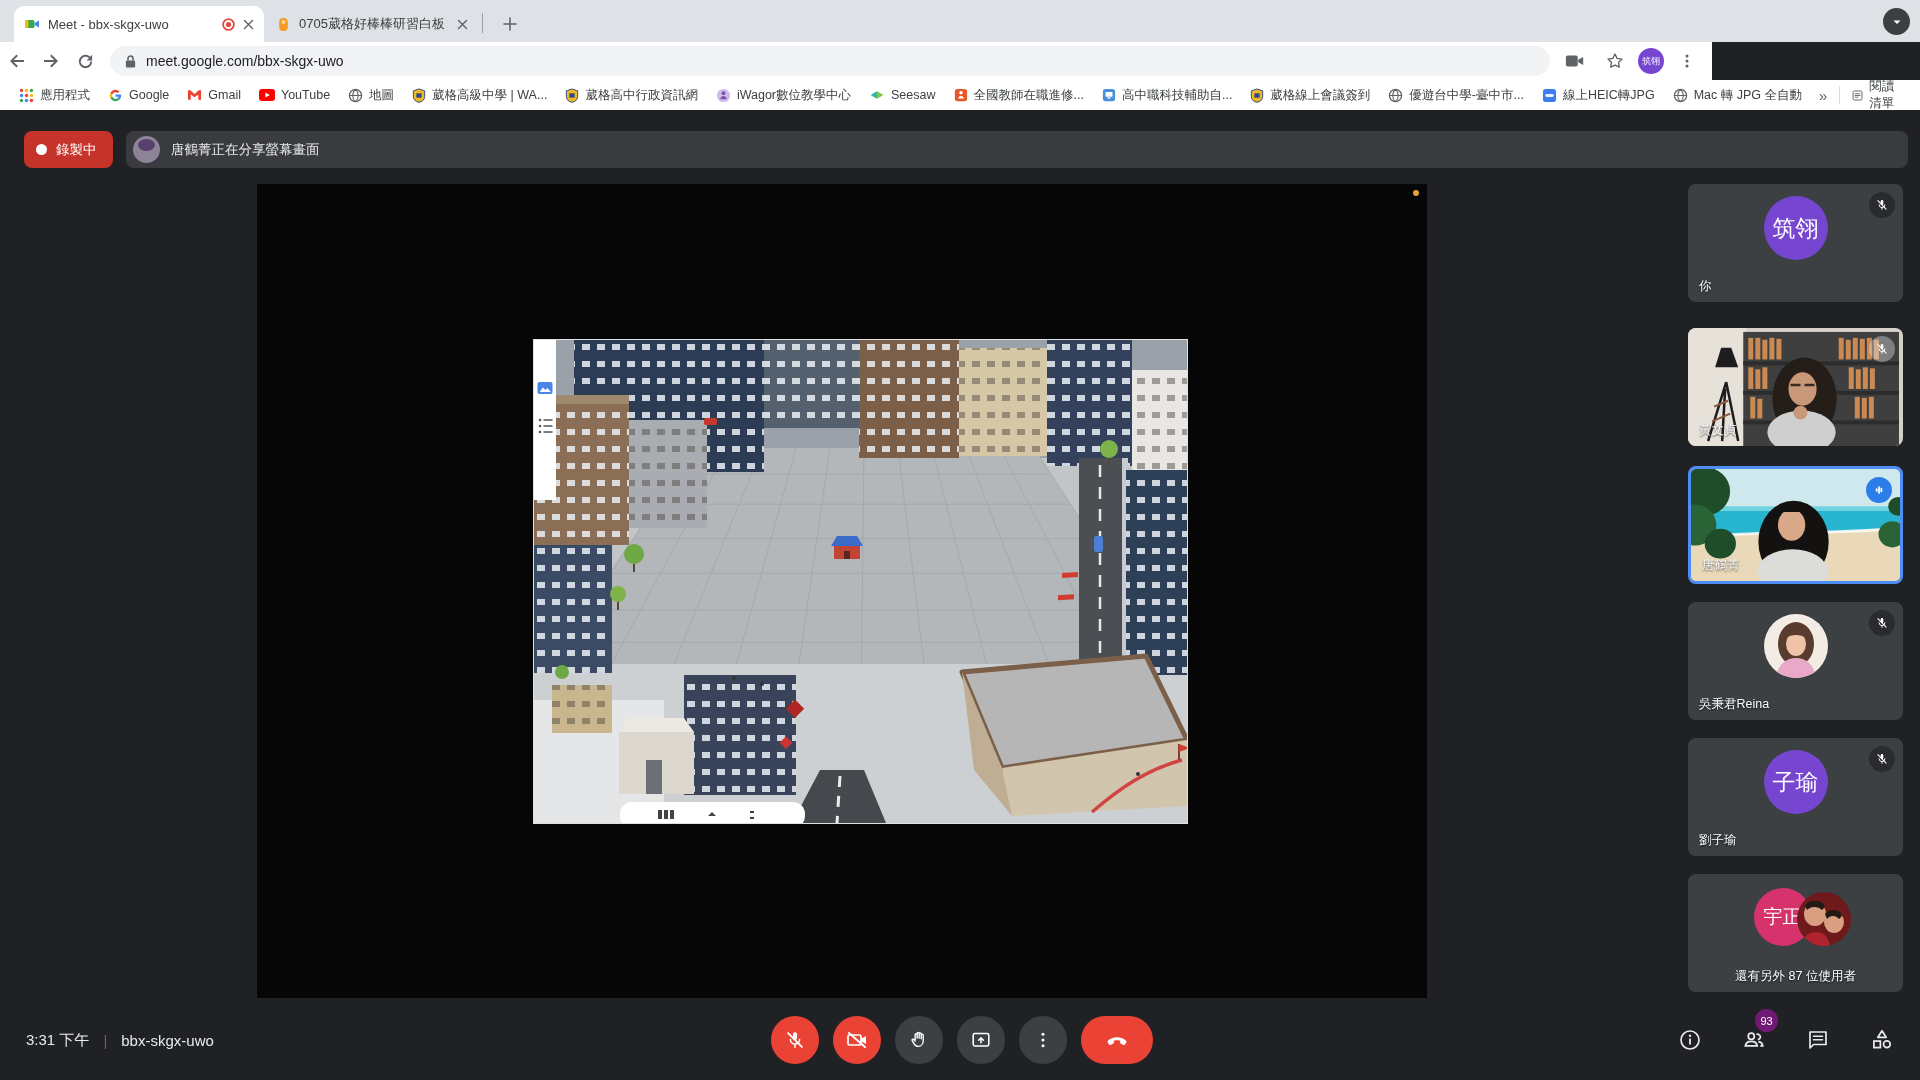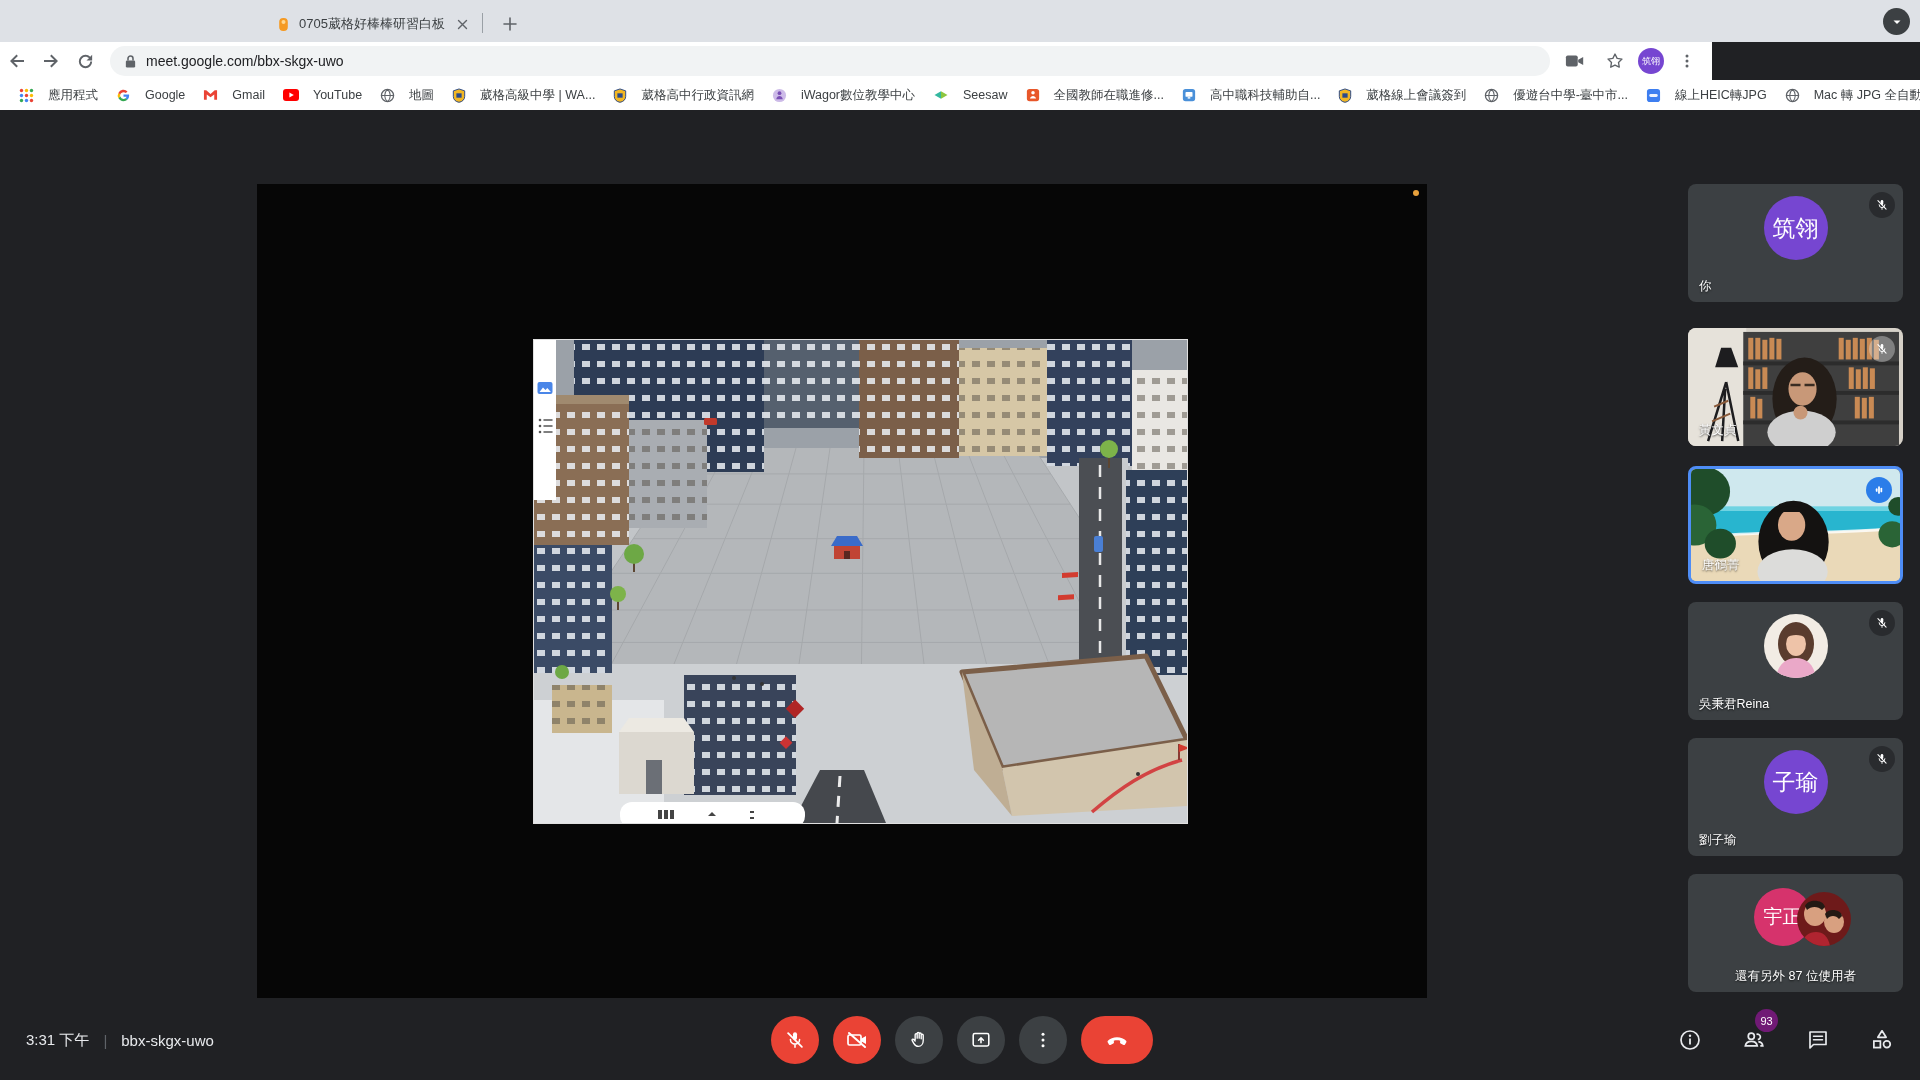--- a/index.html
+++ b/index.html
@@ -26,21 +26,21 @@
   .urlbar{flex:1;height:30px;margin:0 8px;background:#f1f3f4;border-radius:15px;
           display:flex;align-items:center;padding:0 14px;gap:9px;}
   .urltext{font-size:14px;color:#202124;}
   .tb-right{display:flex;align-items:center;gap:6px;padding-right:8px;}
   .mini-avatar{width:26px;height:26px;border-radius:50%;background:#7646d1;color:#fff;
                font-size:9px;display:flex;align-items:center;justify-content:center;}
 
   
   .bookmarks{position:absolute;left:0;top:80px;width:1920px;height:30px;background:#fff;
              display:flex;align-items:center;padding-left:10px;box-sizing:border-box;}
-  .bm{display:flex;align-items:center;gap:14px;font-size:12.5px;color:#3c4043;
+  .bm{display:flex;align-items:center;gap:6px;font-size:12.5px;color:#3c4043;
       padding:0 9px;white-space:nowrap;}
   .bm-spacer{flex:1;}
   .bm-overflow{font-size:15px;color:#5f6368;padding:0 8px;}
   .bm-div{width:1px;height:18px;background:#dadce0;margin:0 4px;}
   .reading{display:flex;align-items:center;gap:6px;font-size:12.5px;color:#3c4043;padding:0 14px 0 8px;}
 
   
   .meet{position:absolute;left:0;top:110px;width:1920px;height:970px;background:#202124;}
   .banner-row{position:absolute;left:0;top:21px;width:1920px;height:37px;}
   .rec-pill{position:absolute;left:24px;top:0;height:37px;padding:0 16px 0 12px;border-radius:8px;
@@ -88,20 +88,35 @@
   .fr-btn{width:40px;height:40px;display:flex;align-items:center;justify-content:center;position:relative;}
   .count-badge{position:absolute;top:-11px;right:-4px;width:23px;height:23px;border-radius:50%;
                background:#701a75;color:#fff;font-size:11px;display:flex;align-items:center;justify-content:center;}
 </style>
 </head>
 <body>
 
 <div id="app">
 
   <div class="tabstrip">
+    <div class="tab active">
+      <svg width="16" height="16" viewBox="0 0 16 16">
+        <rect x="1" y="4" width="9.5" height="8" rx="1.5" fill="#34a853"></rect>
+        <rect x="1" y="4" width="3.4" height="8" rx="1.2" fill="#fbbc05"></rect>
+        <path d="M10.5 7.2 15 4.6v6.8l-4.5-2.6z" fill="#4285f4"></path>
+      </svg>
+      <span class="title">Meet - bbx-skgx-uwo</span>
+      <svg width="13" height="13" viewBox="0 0 13 13">
+        <circle cx="6.5" cy="6.5" r="5.4" fill="none" stroke="#e04a3f" stroke-width="1.8"></circle>
+        <circle cx="6.5" cy="6.5" r="2.6" fill="#e04a3f"></circle>
+      </svg>
+      <svg width="11" height="11" viewBox="0 0 11 11">
+        <path d="M1.5 1.5l8 8M9.5 1.5l-8 8" stroke="#5f6368" stroke-width="1.4" stroke-linecap="round"></path>
+      </svg>
+    </div>
     <div class="tab inactive">
       <svg width="15" height="15" viewBox="0 0 15 15">
         <rect x="3.2" y="1" width="8.6" height="13" rx="4" fill="#f59a23"></rect>
         <circle cx="7.5" cy="5" r="2" fill="#ffd78f"></circle>
       </svg>
       <span class="title">0705葳格好棒棒研習白板 - Goo</span>
       <svg width="11" height="11" viewBox="0 0 11 11">
         <path d="M1.5 1.5l8 8M9.5 1.5l-8 8" stroke="#5f6368" stroke-width="1.4" stroke-linecap="round"></path>
       </svg>
     </div>
@@ -288,20 +303,30 @@
       <svg width="15" height="15" viewBox="0 0 16 16">
         <rect x="1.5" y="1.5" width="13" height="13" rx="2" fill="none" stroke="#5f6368" stroke-width="1.4"></rect>
         <path d="M4.5 5.5h7M4.5 8h7M4.5 10.5h4" stroke="#5f6368" stroke-width="1.3" stroke-linecap="round"></path>
       </svg>
         <span>閱讀清單</span>
       </span>
   </div>
 
   <div class="meet">
 
+    <div class="banner-row">
+      <div class="rec-pill">
+        <span class="rec-dot"></span>
+        <span>錄製中</span>
+      </div>
+      <div class="share-pill">
+        <span class="banner-avatar"></span>
+        <span>唐鶴菁正在分享螢幕畫面</span>
+      </div>
+    </div>
 
     <div class="stage">
       <span class="orange-dot"></span>
       <div class="share-window">
         <svg class="tilevideo" viewBox="0 0 653 483" preserveAspectRatio="none">
           <defs>
             <pattern id="winD" width="15" height="17" patternUnits="userSpaceOnUse">
               <rect x="3" y="4" width="8" height="6" fill="rgba(235,240,245,.85)"></rect>
             </pattern>
             <pattern id="winT" width="15" height="17" patternUnits="userSpaceOnUse">

